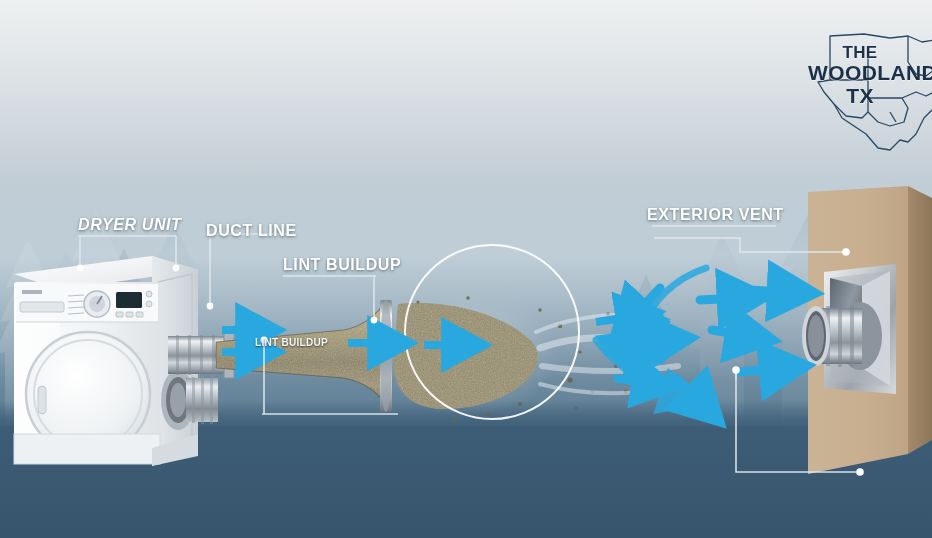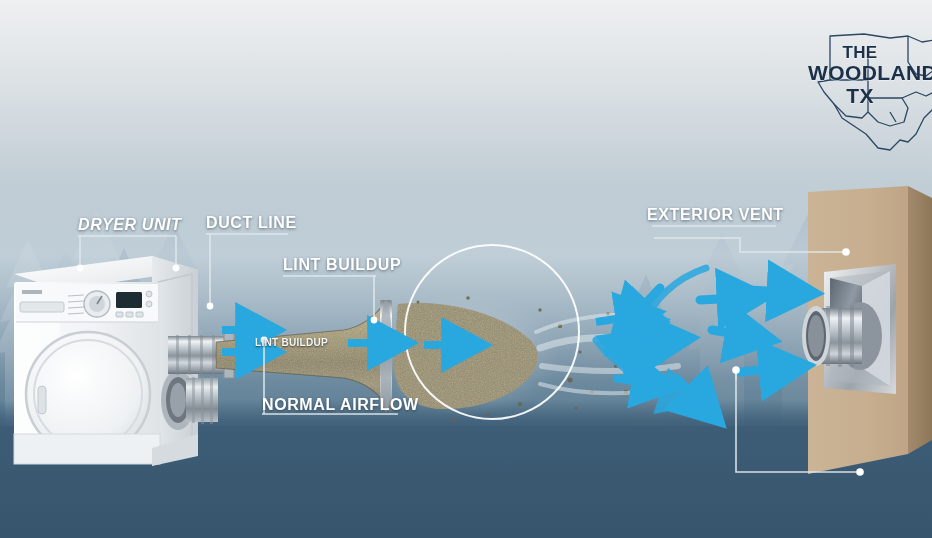--- a/index.html
+++ b/index.html
@@ -444,20 +444,19 @@
       <circle cx="210" cy="306" r="3.4"></circle>
       <circle cx="374" cy="320" r="3.4"></circle>
       <circle cx="264" cy="340" r="3.4"></circle>
       <circle cx="846" cy="252" r="3.8"></circle>
       <circle cx="736" cy="370" r="3.8"></circle>
       <circle cx="860" cy="472" r="3.8"></circle>
     </g>
   </svg>
 
   <div class="lbl md" style="left:78px;top:216px;font-style:italic;">DRYER UNIT</div>
-  <div class="lbl md" style="left:206px;top:214px;">DUCT LINE</div>
+  <div class="lbl md" style="left:206px;top:222px;">DUCT LINE</div>
   <div class="lbl md" style="left:283px;top:256px;">LINT BUILDUP</div>
-  <div class="lbl md" style="left:262px;top:396px;">NORMAL AIRFLOW</div>
   <div class="lbl md" style="left:635px;top:206px;margin-left:12px;">EXTERIOR VENT</div>
 
   <div class="lbl tiny" style="left:255px;top:337px;">LINT BUILDUP</div>
 
 </div>
 
 </body></html>

